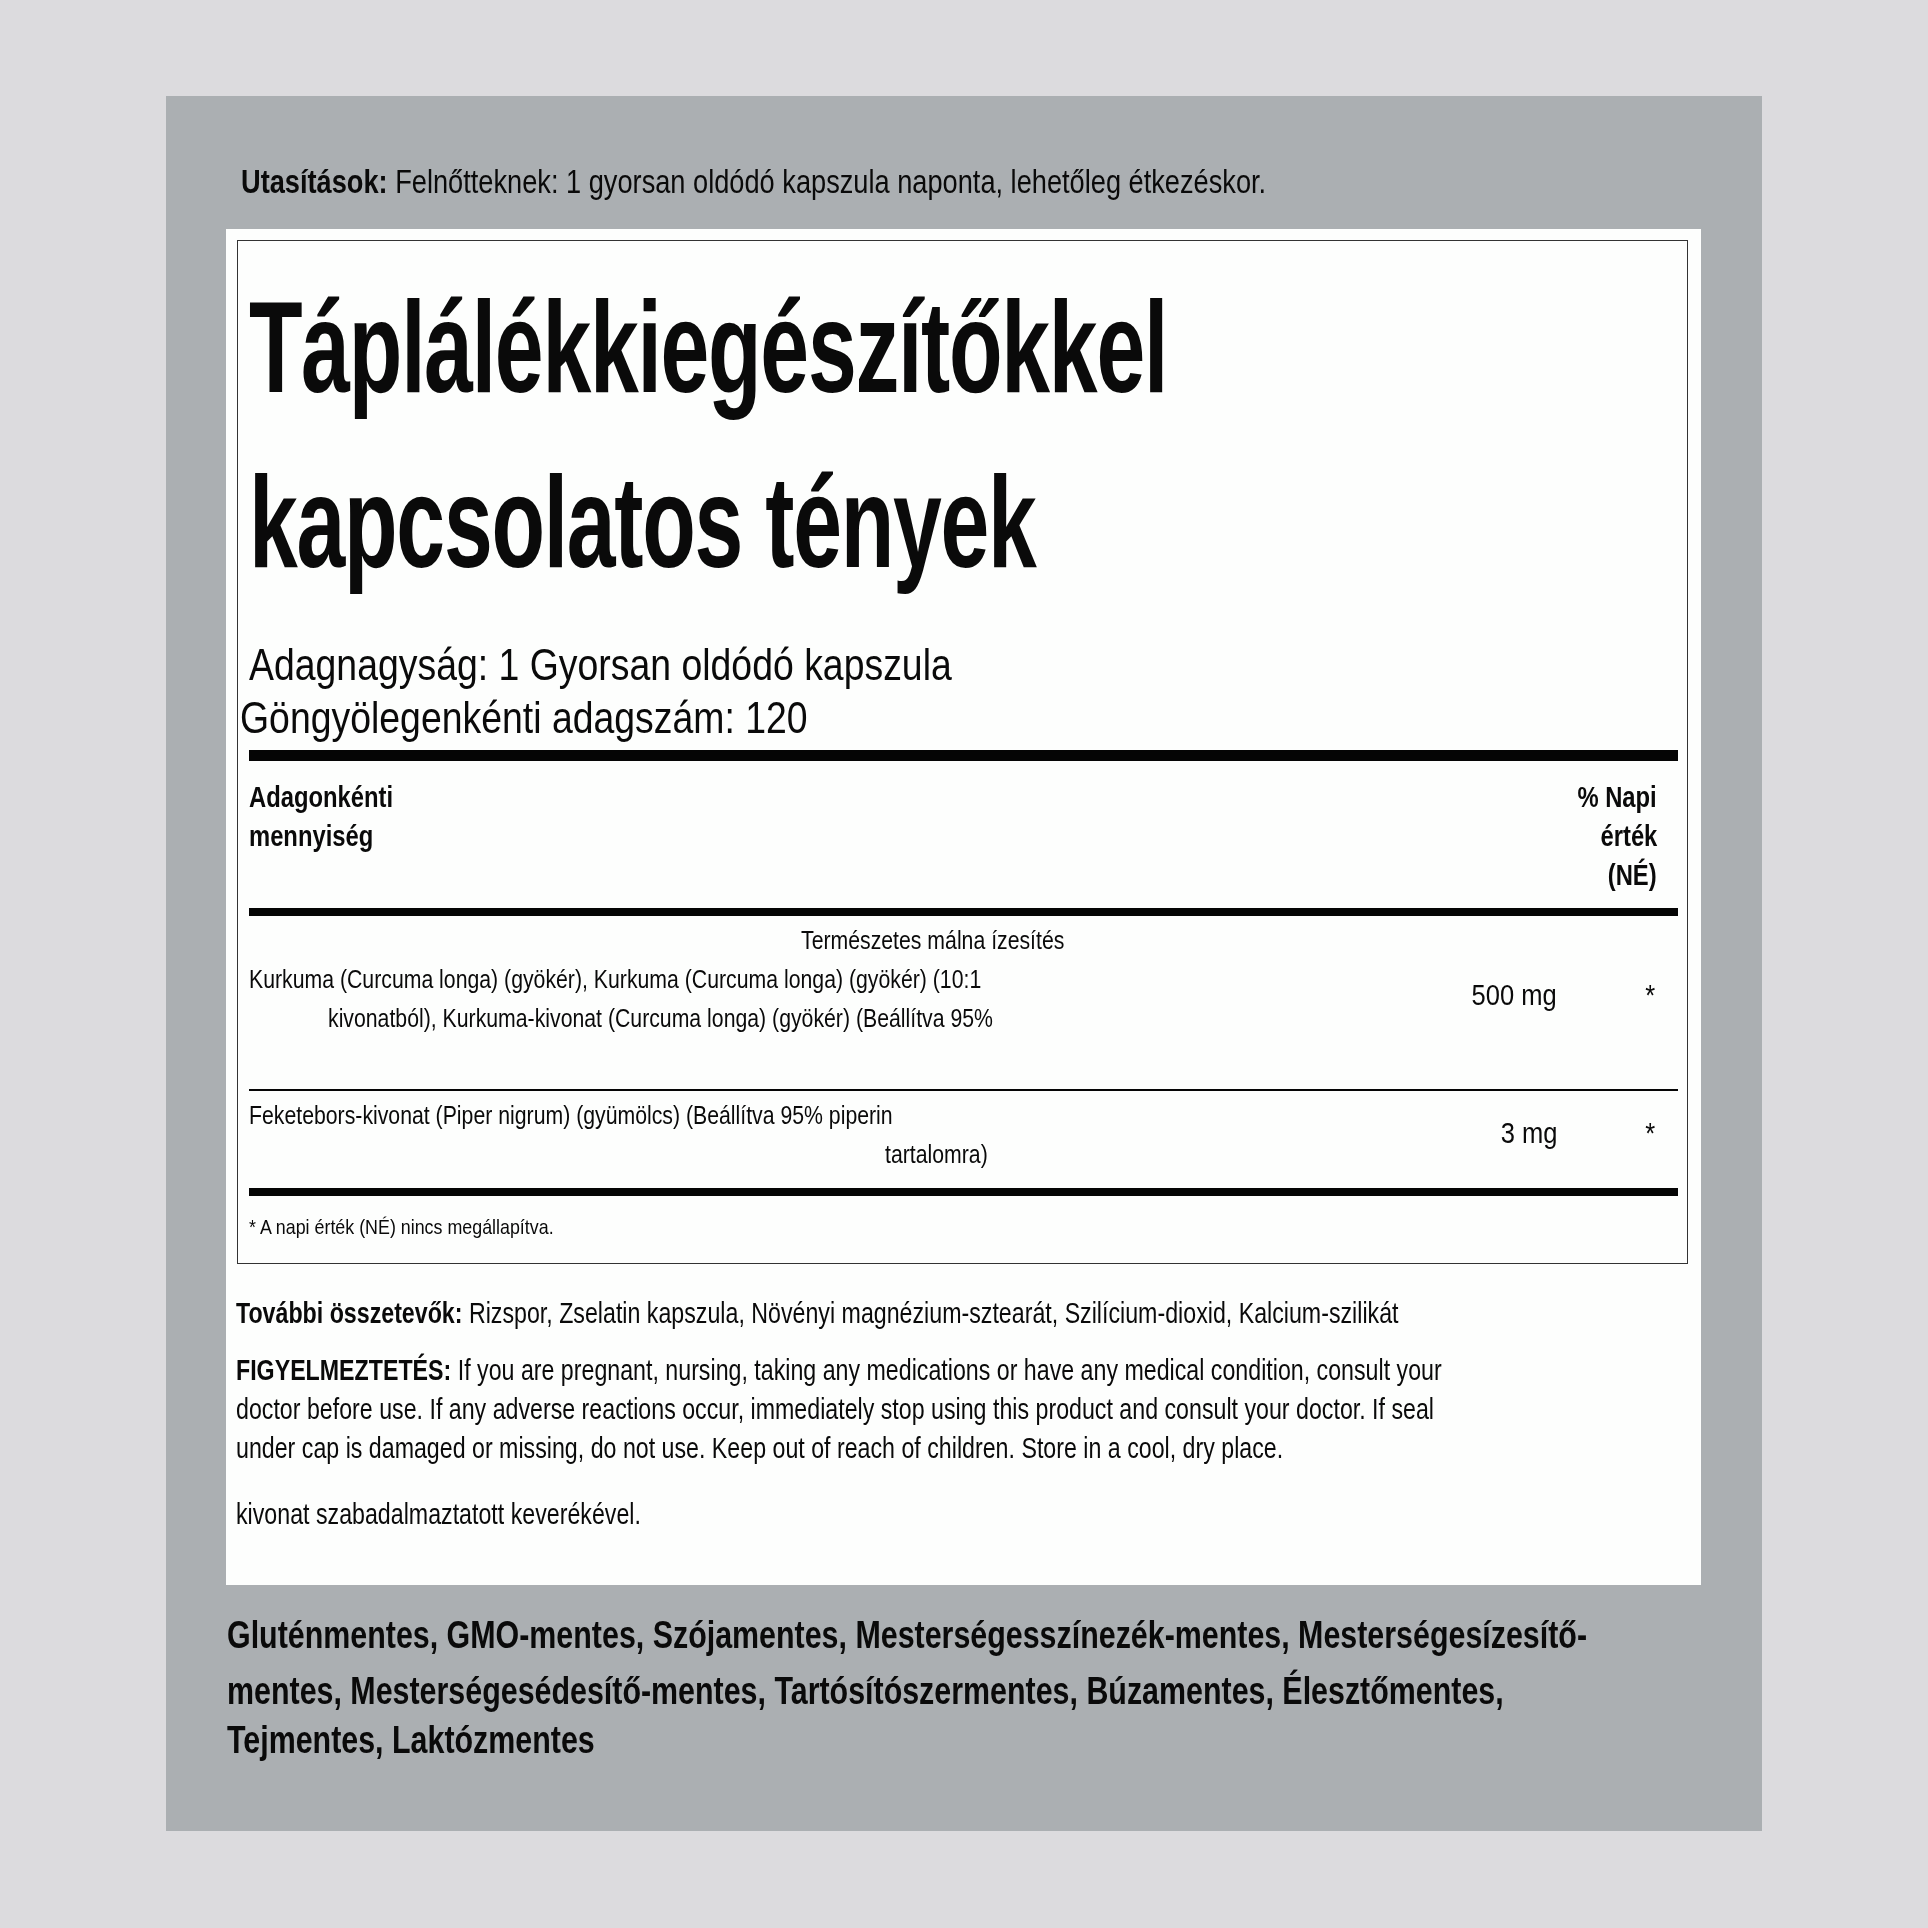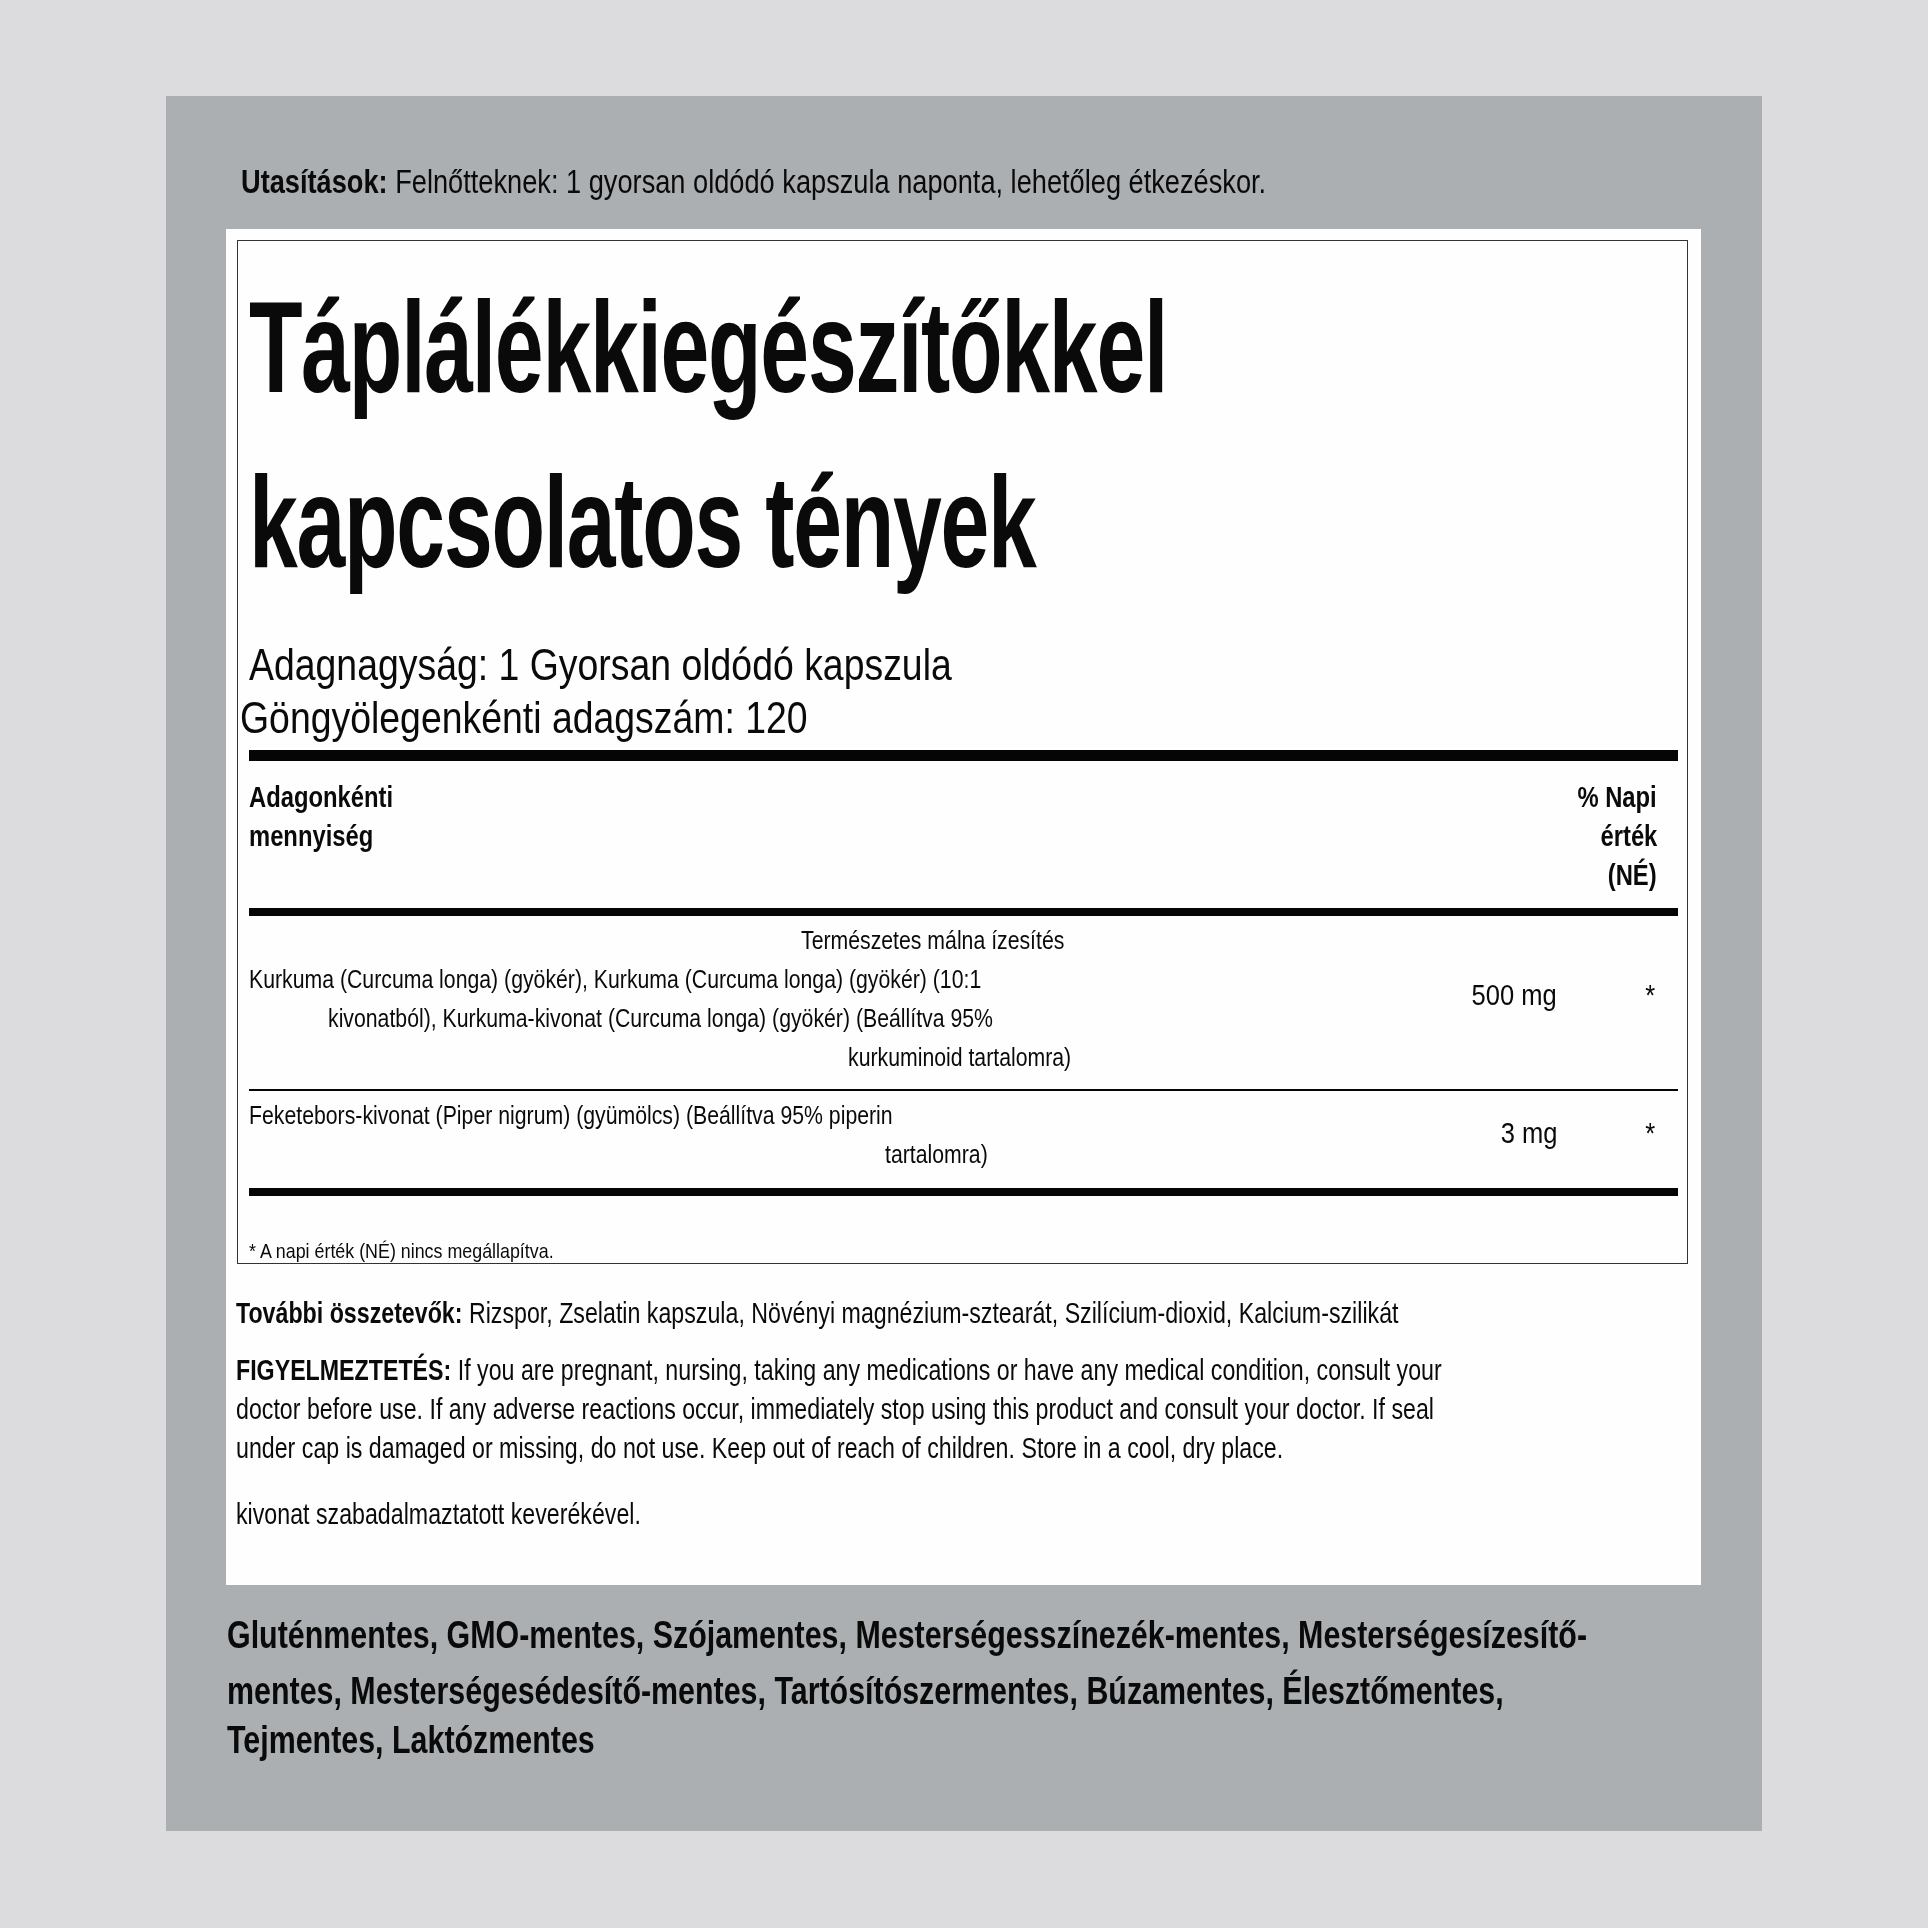--- a/index.html
+++ b/index.html
@@ -19,21 +19,21 @@
   .std { font-size:44px; }
   .std .cond { transform:scaleX(0.85); }
   .hdr { font-size:29px; font-weight:bold; line-height:39px; }
   .hdr .cond { transform:scaleX(0.82); }
   .hdr-right { text-align:right; }
   .hdr-right .cond { transform-origin:100% 0; }
   .row { font-size:25px; line-height:39px;text-align:right; }
   .row .cond { transform:scaleX(0.85); }
   .amt { font-size:29px; }
   .amt .cond { transform:scaleX(0.88); transform-origin:100% 0; }
-  .note { font-size:21px;margin-top:24px; }
+  .note { font-size:21px; }
   .note .cond { transform:scaleX(0.85); }
   .para { font-size:29px; line-height:39px; }
   .para .cond { transform:scaleX(0.80); }
   .claims { font-size:38px; line-height:56px;font-weight:bold; }
   .claims .cond { transform:scaleX(0.80); }
 </style>
 </head>
 <body>
 
 <div class="gray-panel"></div>
@@ -63,21 +63,20 @@
   <div><span class="cond">érték</span></div>
   <div><span class="cond">(NÉ)</span></div>
 </div>
 
 <div class="bar" style="left:249px; top:908px; width:1429px; height:7.5px;"></div>
 
 <div class="line row" style="left:249px; top:921px;">
   <div><span class="cond">Természetes málna ízesítés</span></div>
   <div><span class="cond">Kurkuma (Curcuma longa) (gyökér), Kurkuma (Curcuma longa) (gyökér) (10:1</span></div>
   <div><span class="cond">kivonatból), Kurkuma-kivonat (Curcuma longa) (gyökér) (Beállítva 95%</span></div>
-  <div><span class="cond">kurkuminoid tartalomra)</span></div>
 </div>
 <div class="line amt" style="right:371px; top:979px;"><span class="cond">500 mg</span></div>
 <div class="line amt" style="right:273px; top:979px;"><span class="cond">*</span></div>
 
 <div class="bar" style="left:249px; top:1089px; width:1429px; height:1.9px;"></div>
 
 <div class="line row" style="left:249px; top:1096px;">
   <div><span class="cond">Feketebors-kivonat (Piper nigrum) (gyümölcs) (Beállítva 95% piperin</span></div>
   <div><span class="cond">tartalomra)</span></div>
 </div>

